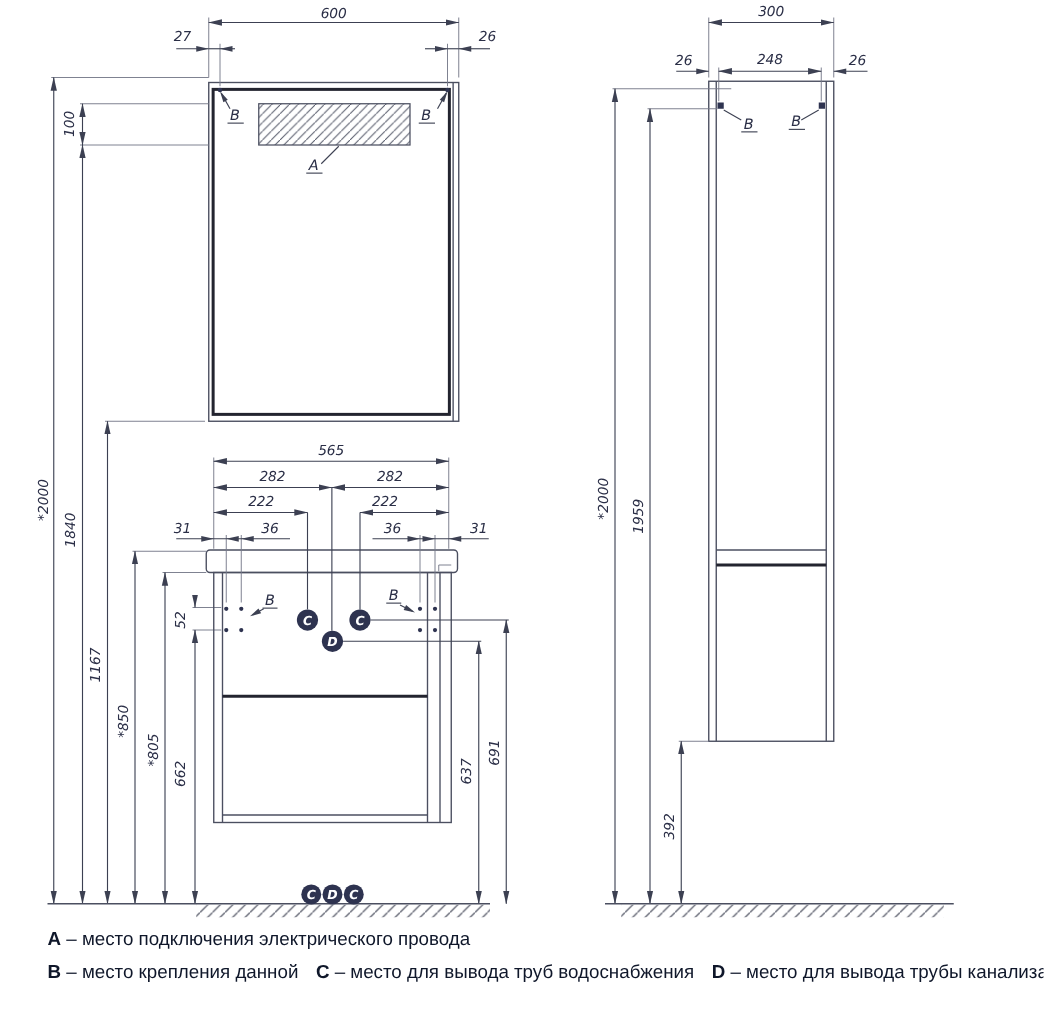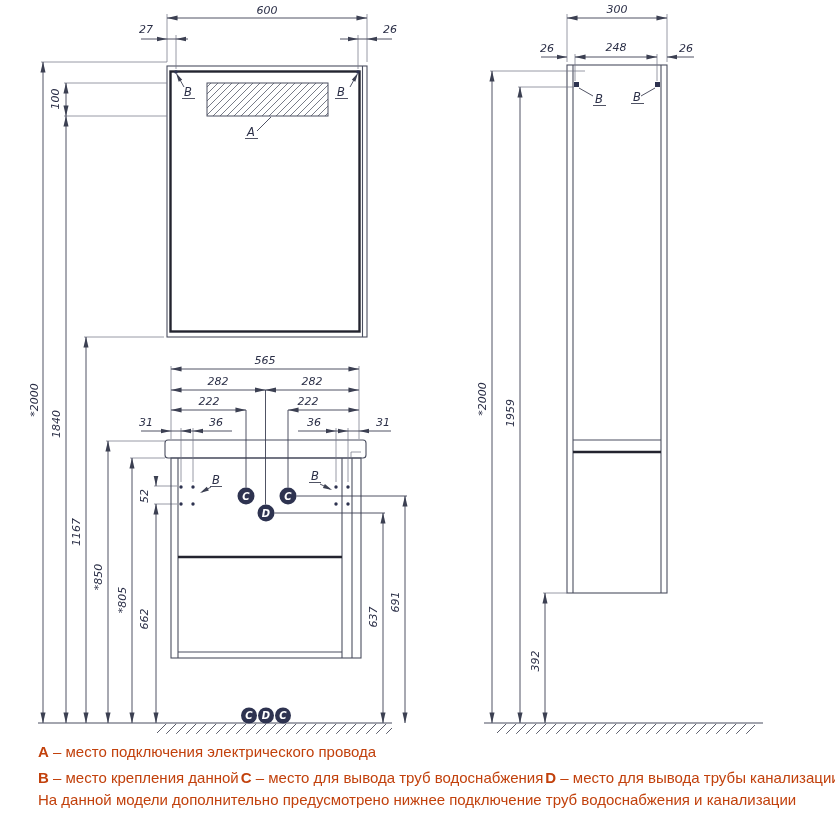--- a/index.html
+++ b/index.html
@@ -9,27 +9,27 @@
   
   .ln  {stroke:#4b4f60;stroke-width:1.1;fill:none;}
   .thk {stroke:#23242f;stroke-width:2.4;fill:none;}
   .dm  {stroke:#3c4052;stroke-width:0.9;fill:none;}
   .xt  {stroke:#767a8a;stroke-width:0.75;fill:none;}
   .ah  {fill:#3c4052;stroke:none;}
   .bdg {fill:#2e3350;stroke:none;}
   text.dt {font:italic 11px "DejaVu Sans", sans-serif;fill:#2b2f47;text-anchor:middle;}
   text.lb {font:italic 11.5px "DejaVu Sans", sans-serif;fill:#2b2f47;text-anchor:middle;}
   text.bt {font:italic bold 10px "DejaVu Sans", sans-serif;fill:#ffffff;text-anchor:middle;}
-  .legend{position:absolute;left:38px;top:744px;width:792px;color:#c2410c;
+  .legend{position:absolute;left:38px;top:744px;width:792px;color:#0f172a;
           font:15px/1.0 "Liberation Sans", sans-serif;}
   .legend .row{margin-bottom:11px;white-space:nowrap;}
   .legend .row3{margin-top:-4px;}
   .legend b{font-weight:700;}
   .seg{display:inline-block;}
-  .seg+.seg{margin-left:2px;}
+  .seg+.seg{margin-left:14px;}
 </style>
 </head>
 <body>
 
 <div class="stage">
 <svg width="835" height="824" viewBox="0 0 835 824">
   <defs>
     <marker id="arr" viewBox="0 0 10 6" refX="9.6" refY="3" markerWidth="11" markerHeight="6.6" markerUnits="userSpaceOnUse" orient="auto-start-reverse">
       <path d="M10,3 L0,0.7 L0,5.3 Z" fill="#3c4052"></path>
     </marker>
@@ -268,15 +268,14 @@
     <circle class="bdg" cx="266" cy="715.5" r="8"></circle>
     <text class="bt" x="266" y="719.3">D</text>
     <circle class="bdg" cx="283" cy="715.5" r="8"></circle>
     <text class="bt" x="283" y="719.3">C</text>
   </g>
 </svg>
 
 <div class="legend">
   <div class="row"><b>A</b> <span>– место подключения электрического провода</span></div>
   <div class="row"><span class="seg"><b>B</b> <span>– место крепления данной</span></span><span class="seg"><b>C</b> <span>– место для вывода труб водоснабжения</span></span><span class="seg"><b>D</b> <span>– место для вывода трубы канализации</span></span></div>
-  <div class="row row3">На данной модели дополнительно предусмотрено нижнее подключение труб водоснабжения и канализации</div>
 </div>
 </div>
 
 </body></html>

